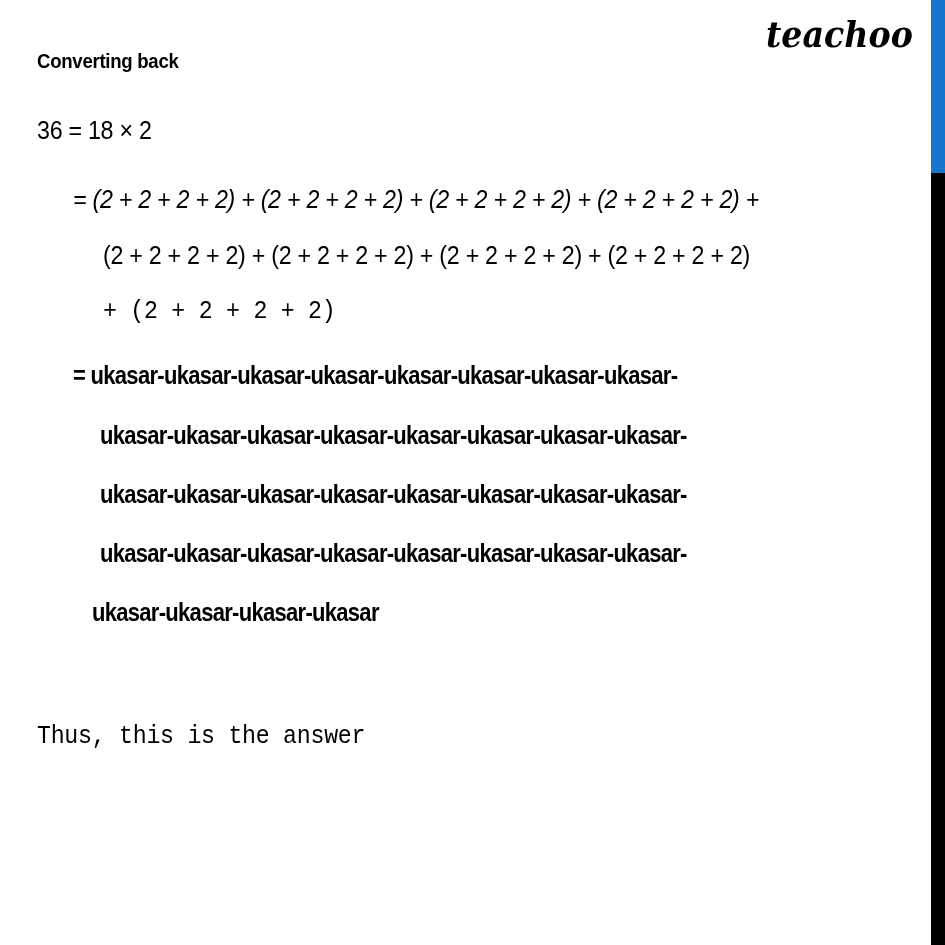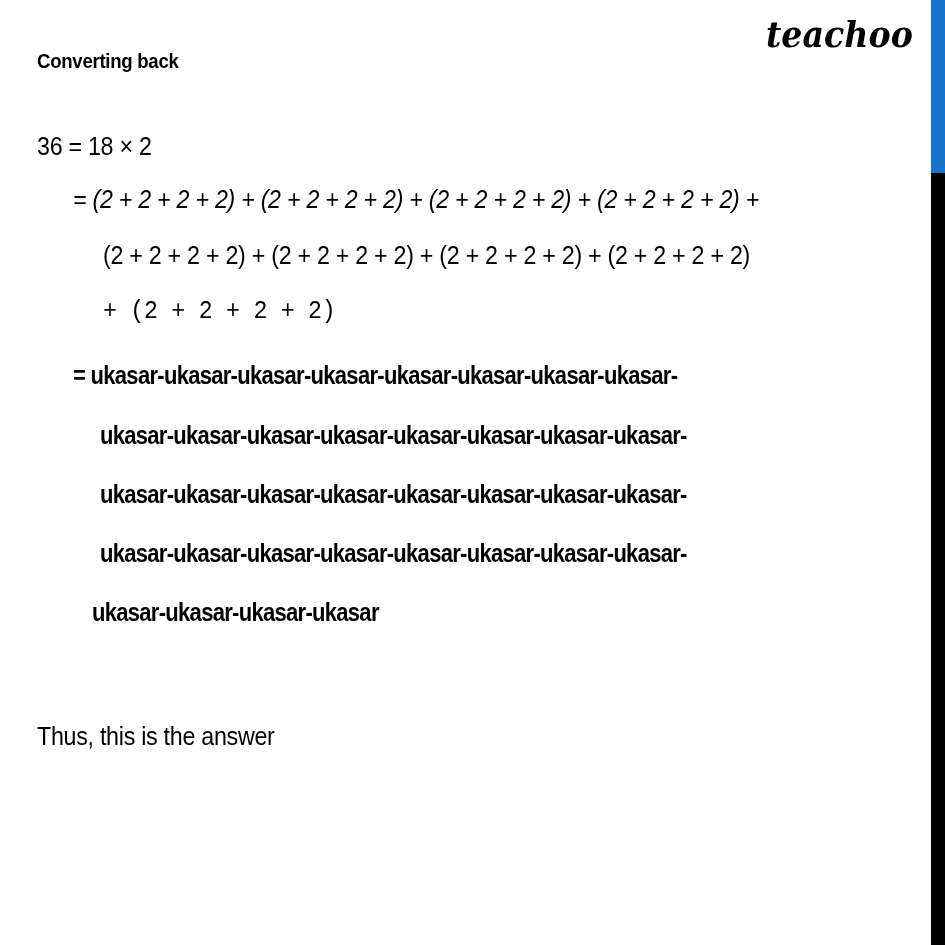--- a/index.html
+++ b/index.html
@@ -5,30 +5,30 @@
   html, body { margin:0; padding:0; }
   body { width:945px; height:945px; position:relative; background:#ffffff; overflow:hidden;
          font-family:"Liberation Sans", "DejaVu Sans", sans-serif; color:#000; }
   .sidebar-blue { position:absolute; left:931px; top:0; width:14px; height:173px; background:#1874cd; }
   .sidebar-black { position:absolute; left:931px; top:173px; width:14px; height:772px; background:#000; }
   .logo { position:absolute; left:766px; top:14px; font-family:"DejaVu Serif", serif; font-style:italic;
           font-weight:bold; font-size:35px; letter-spacing:0px; color:#000; transform:scaleX(0.95); transform-origin:left top; }
   .line { position:absolute; white-space:nowrap; font-size:25px; letter-spacing:-0.3px; }
   .bold { font-weight:bold; }
   .l-heading { left:37px; top:50px; font-size:20px; }
-  .l-eq { left:37px; top:132px; }
+  .l-eq { left:37px; top:116px; }
   .l-sum1 { left:73px; top:185px;font-style:italic; }
   .l-sum2 { left:103px; top:241px;text-decoration:underline; }
   .l-sum3 { left:103px; top:297px;font-family:Liberation Mono, monospace; }
   .l-uk1 { left:73px; top:361px; }
   .l-uk2 { left:100px; top:421px; }
   .l-uk3 { left:100px; top:480px; }
   .l-uk4 { left:100px; top:539px; }
   .l-uk5 { left:92px; top:598px; }
-  .l-thus { left:37px; top:722px; }
+  .l-thus { left:37px; top:722px;font-family:Liberation Mono, monospace; }
   .uk { font-weight:bold; letter-spacing:-0.8px; font-size:25px; transform:scaleX(0.88); transform-origin:left top; display:inline-block; }
   .cond { transform:scaleX(0.93); transform-origin:left top; display:inline-block; }
 </style>
 </head>
 <body>
 
 <div class="sidebar-blue"></div>
 <div class="sidebar-black"></div>
 
 <div class="logo">teachoo</div>

